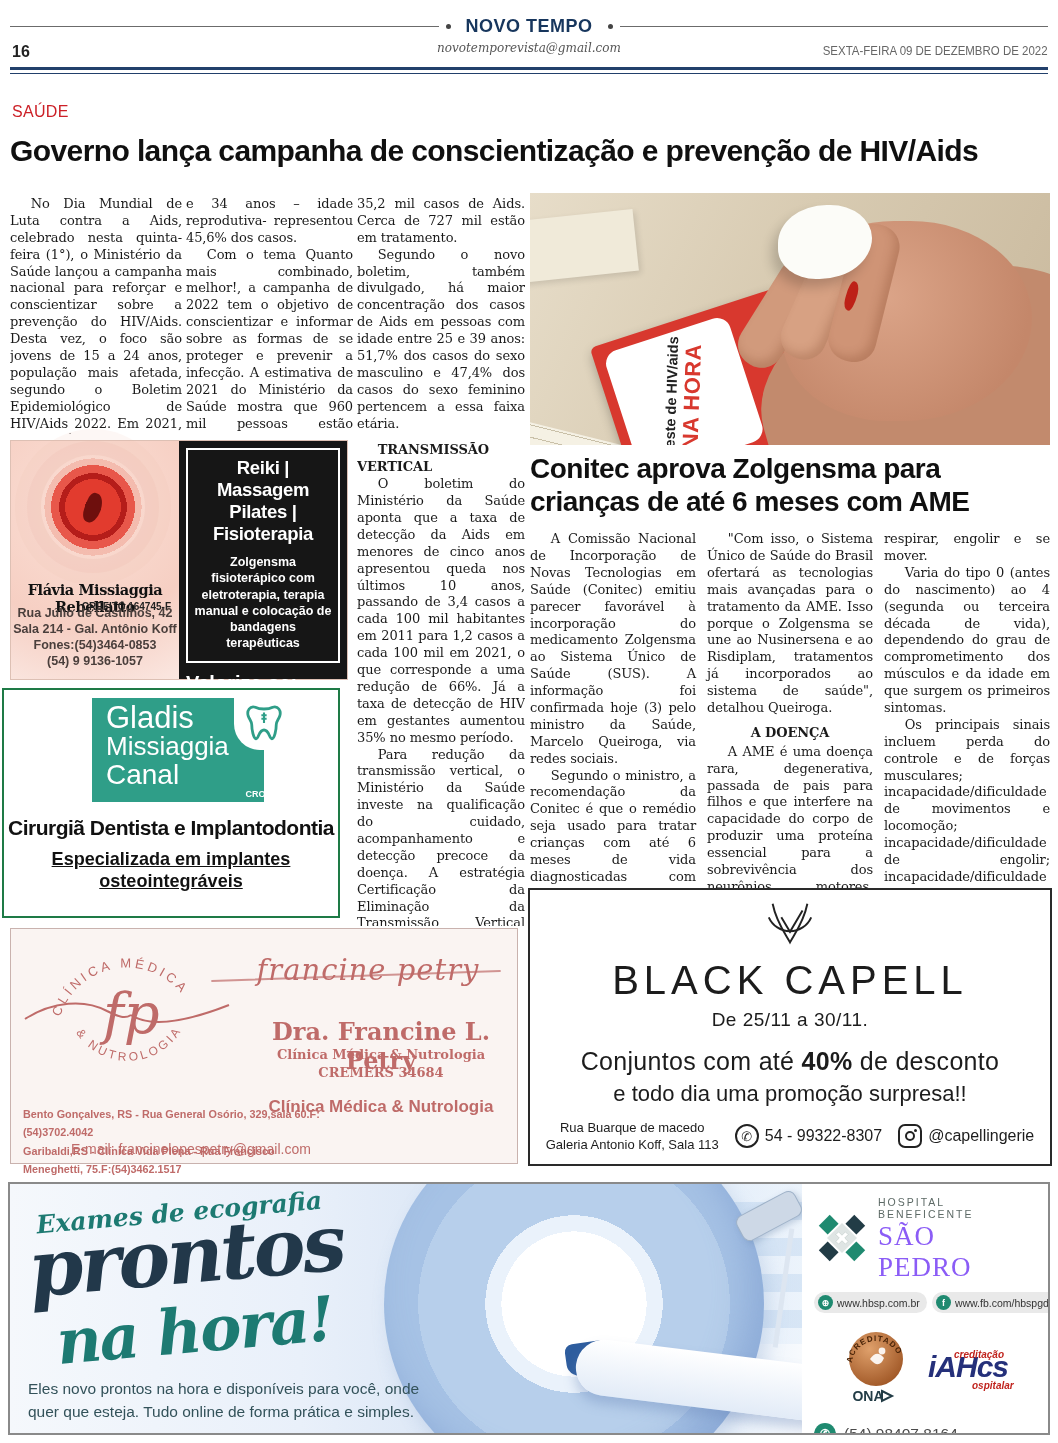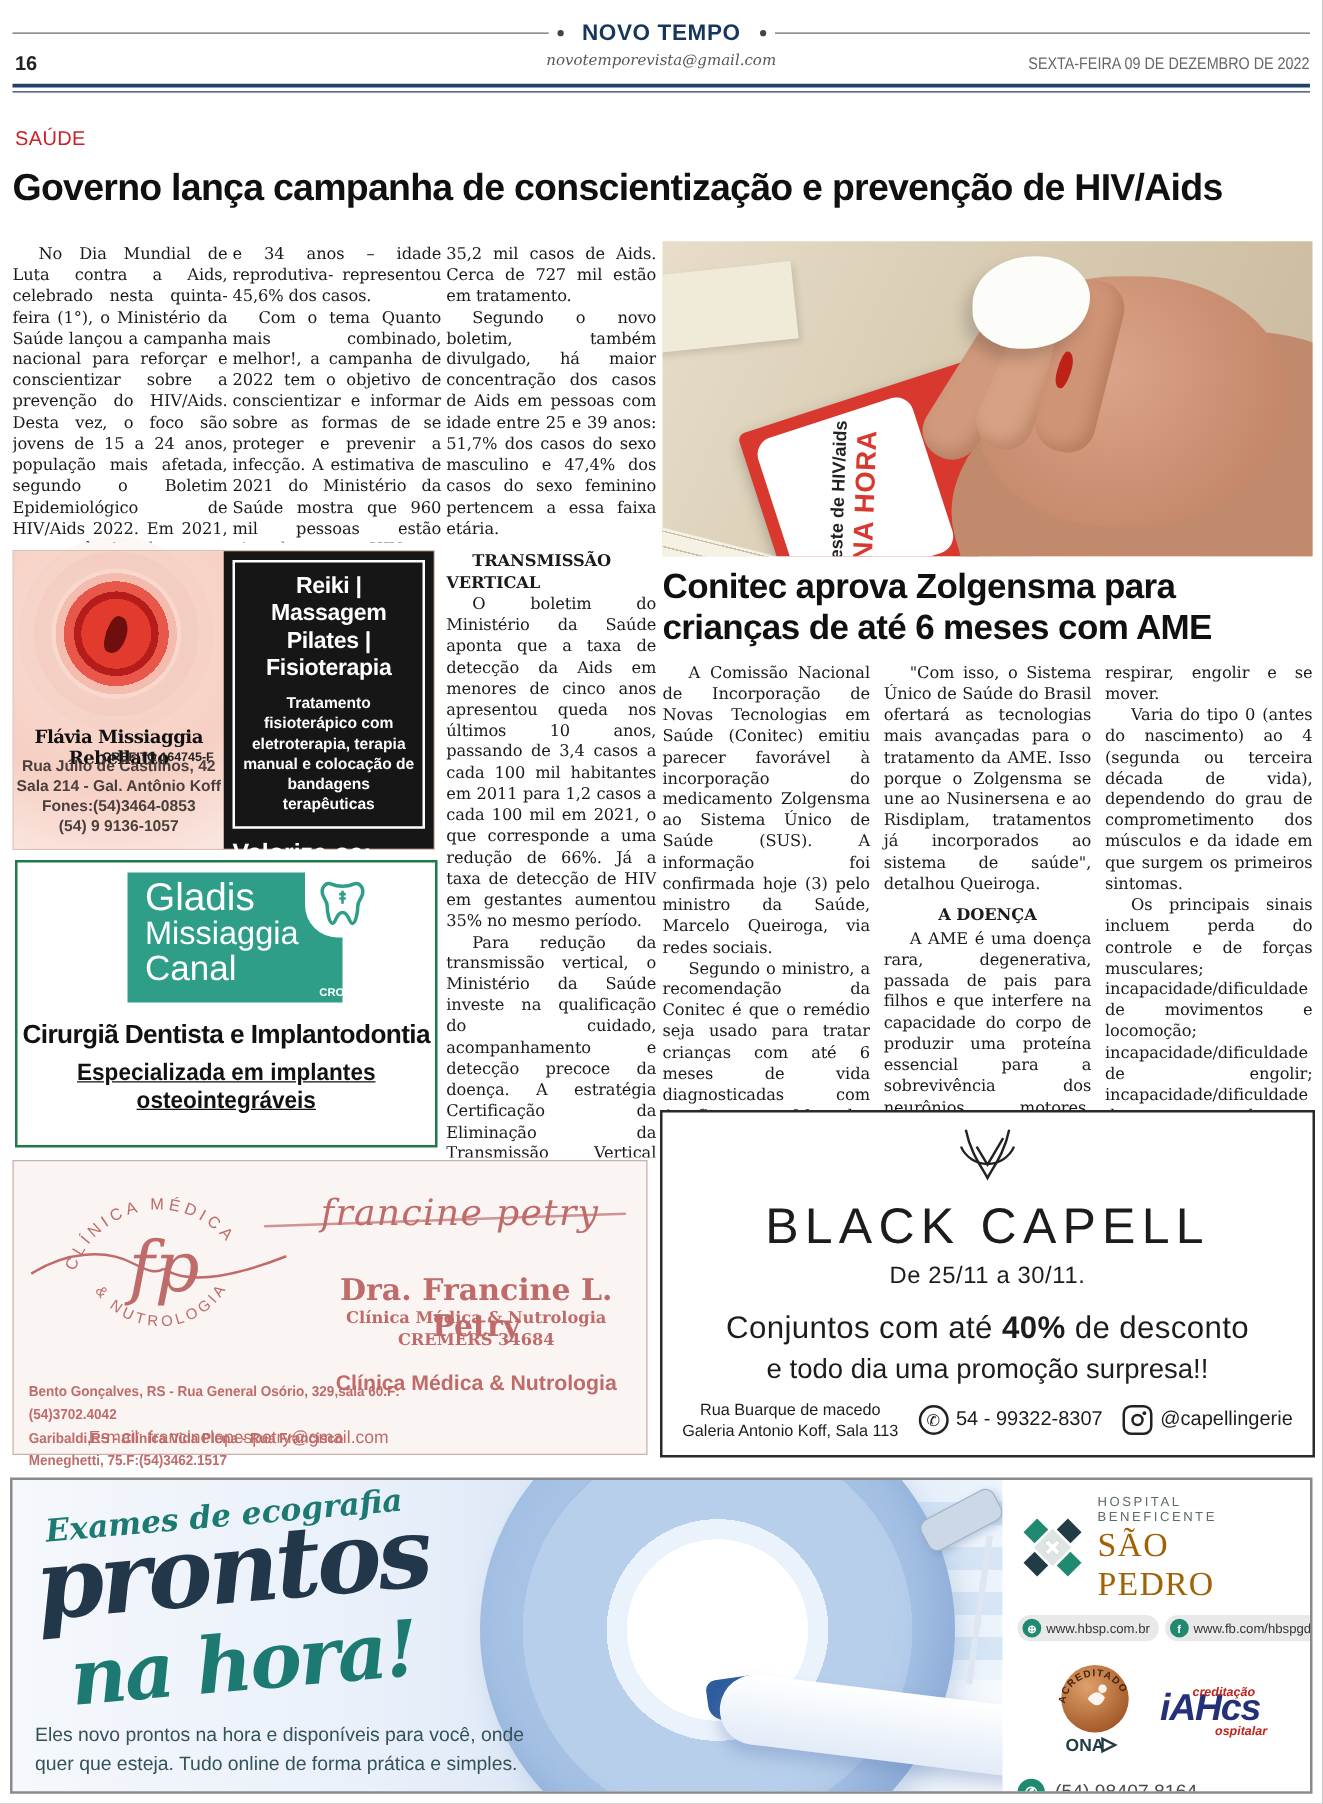--- a/index.html
+++ b/index.html
@@ -111,21 +111,21 @@
   .services-line { font-family:"Liberation Sans",sans-serif; font-weight:bold; font-size:18.5px;
                    letter-spacing:-.3px; }
   .treatment { font-family:"Liberation Sans",sans-serif; font-weight:bold; font-size:12.5px;
                line-height:1.3; margin-top:9px; text-align:center; }
   .valorize { font-family:"Liberation Sans",sans-serif; font-weight:bold; font-size:20px;
               text-align:left; margin:9px 0 6px; }
   .slogan { font-family:"Liberation Sans",sans-serif; font-weight:bold; font-size:13.5px;
             line-height:1.32; text-align:center; }
 
   
-  .gladis { position:absolute; left:12px; top:688px; width:338px; height:230px; background:#fff;
+  .gladis { position:absolute; left:2px; top:688px; width:338px; height:230px; background:#fff;
             border:2px solid #1e7a46; box-sizing:border-box; }
   .gladis-box { position:absolute; left:88px; top:8px; width:172px; height:104px; background:#2f9e88;
                 color:#fff; padding:4px 0 0 14px; box-sizing:border-box; }
   .gname1 { font-family:"Liberation Sans",sans-serif; font-size:31px; line-height:1.0; }
   .gname2 { font-family:"Liberation Sans",sans-serif; font-size:26px; line-height:1.05; }
   .gname3 { font-family:"Liberation Sans",sans-serif; font-size:28px; line-height:1.05; }
   .tooth-notch { position:absolute; right:-30px; top:-2px; width:60px; height:54px; background:#fff;
                  border-radius:0 0 0 26px; display:flex; align-items:center; justify-content:center; }
   .cro { position:absolute; right:-24px; bottom:3px; font-family:"Liberation Sans",sans-serif;
          font-weight:bold; font-size:9px; }
@@ -213,21 +213,21 @@
   .injector { position:absolute; right:18px; top:18px; width:64px; height:26px; background:#cdd8e6;
               border:1px solid #9fb2c8; border-radius:8px; transform:rotate(-28deg);
               box-shadow:2px 3px 6px rgba(90,120,160,.3); }
   .inj-pole { position:absolute; right:34px; top:44px; width:5px; height:120px; background:#dde6f1;
               transform:rotate(8deg); }
   .sp-panel { position:absolute; right:0; top:0; width:246px; height:100%; background:#fff;
               padding:12px 12px 8px; box-sizing:border-box; }
   .sp-logo-row { display:flex; align-items:center; gap:8px; }
   .sp-names { display:flex; flex-direction:column; }
   .sp-top { font-family:"Liberation Sans",sans-serif; font-size:10.5px; letter-spacing:2px; color:#5d6a66; }
-  .sp-name { font-family:"Liberation Serif",serif; font-size:27px; letter-spacing:1px; color:#a16207;
+  .sp-name { font-family:"Liberation Serif",serif; font-size:27px; letter-spacing:1px; color:#8b5cf6;
              margin-top:1px; }
   .sp-pills { display:flex; gap:5px; margin-top:9px; }
   .pill { display:flex; align-items:center; gap:4px; background:#e9e9e9; border-radius:12px;
           padding:3px 7px 3px 4px; font-family:"Liberation Sans",sans-serif; font-size:10.5px; color:#333; }
   .pill-ic { width:15px; height:15px; border-radius:50%; background:#1f8a70; color:#fff;
              display:flex; align-items:center; justify-content:center; font-size:9px;
              font-family:"Liberation Sans",sans-serif; font-weight:bold; flex:0 0 auto; }
   .badges { display:flex; align-items:center; gap:20px; margin:12px 0 8px 28px; }
   .iahcs { position:relative; font-family:"Liberation Sans",sans-serif; line-height:1; }
   .i-top { position:absolute; left:26px; top:-2px; color:#c0241e; font-size:10px; font-weight:bold;
@@ -339,21 +339,21 @@
         <div>Rua Júlio de Castilhos, 42</div>
         <div>Sala 214 - Gal. Antônio Koff</div>
         <div>Fones:(54)3464-0853</div>
         <div>(54) 9 9136-1057</div>
       </div>
     </div>
     <div class="flavia-right">
       <div class="services-box">
         <div class="services-line">Reiki | Massagem</div>
         <div class="services-line">Pilates | Fisioterapia</div>
-        <div class="treatment">Tratamento fisioterápico com eletroterapia, terapia manual e colocação de bandagens terapêuticas</div>
+        <div class="treatment">Zolgensma fisioterápico com eletroterapia, terapia manual e colocação de bandagens terapêuticas</div>
       </div>
       <div class="valorize">Valorize-se:</div>
       <div class="slogan">Invista na sua saúde e tenha muito mais energia para enfrentar a correria diária!</div>
     </div>
   </div>
 
   <div class="gladis">
     <div class="gladis-box">
       <div class="gname1">Gladis</div>
       <div class="gname2">Missiaggia</div>

